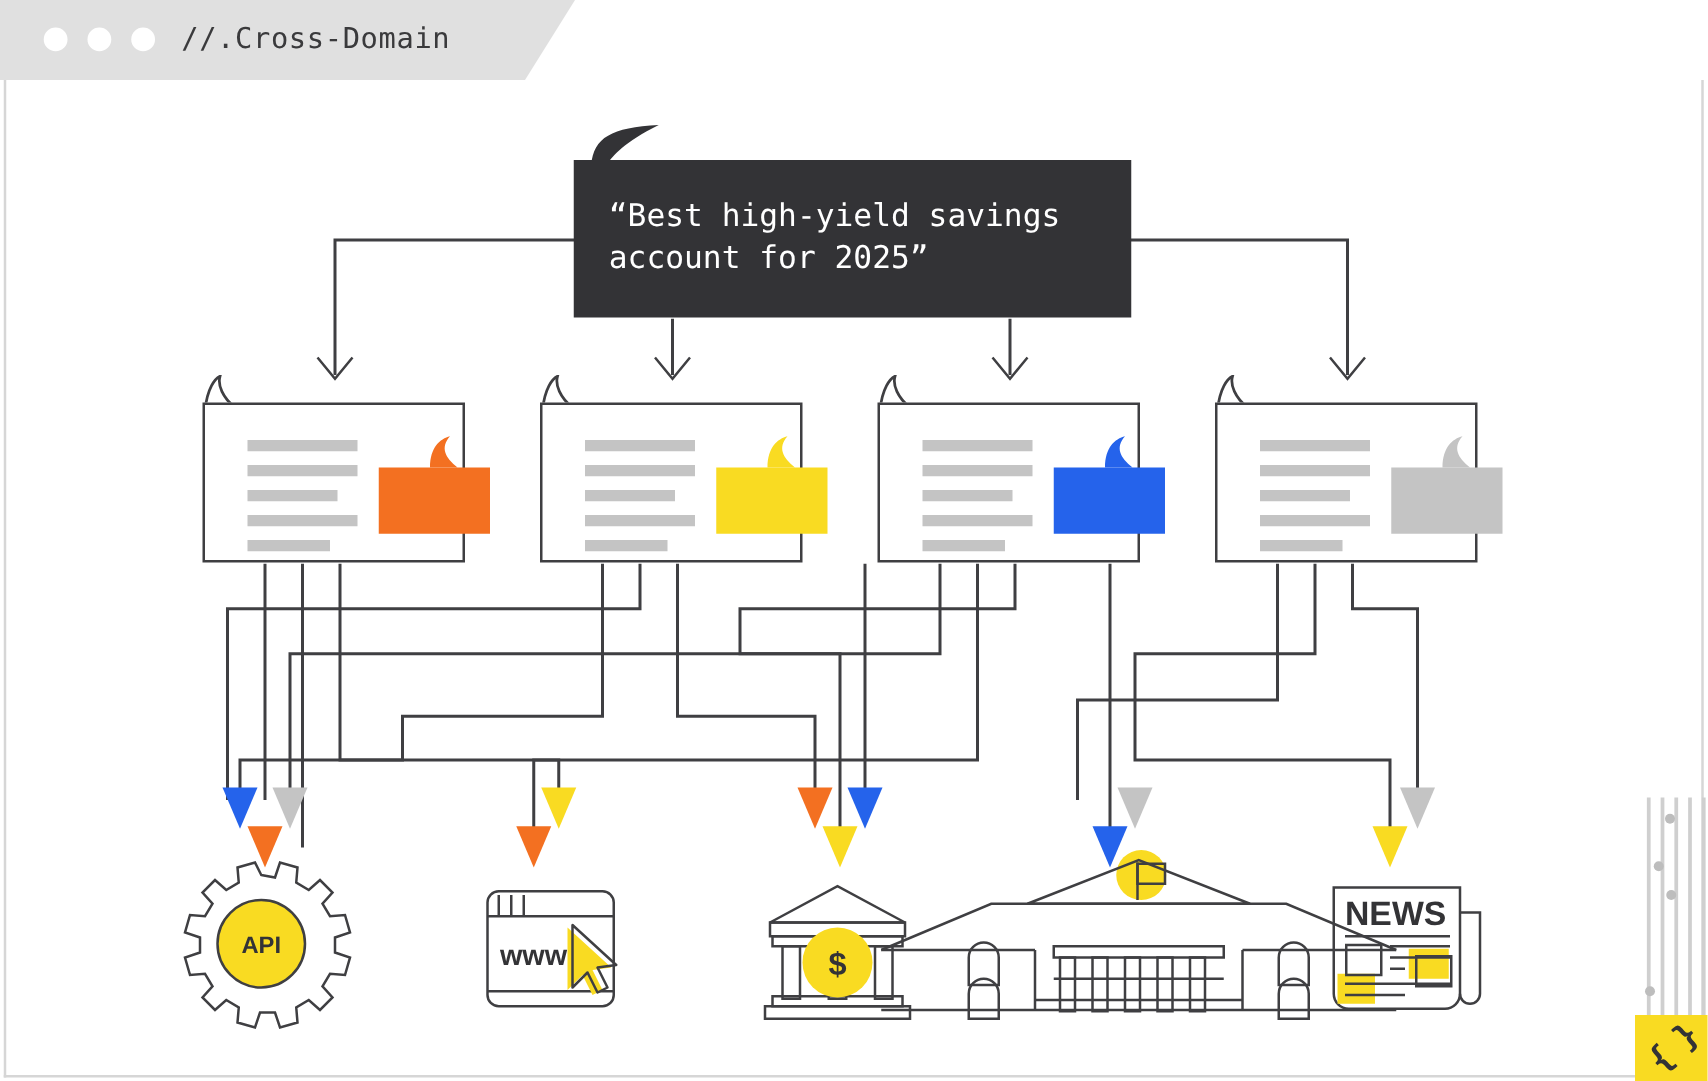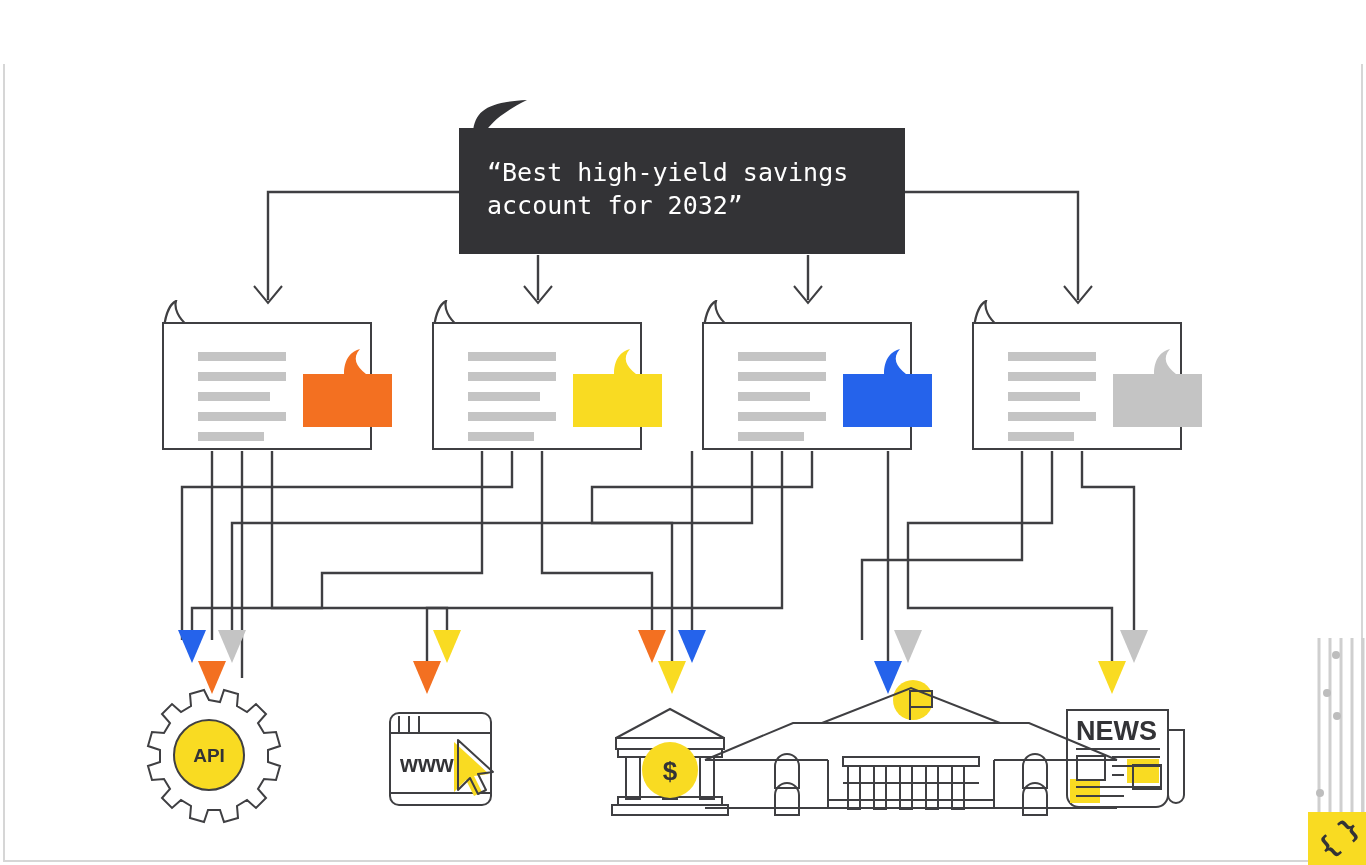--- a/index.html
+++ b/index.html
@@ -38,20 +38,28 @@
   .www-label{font-family:"Liberation Sans",sans-serif;font-size:23px;font-weight:700;fill:#333336;}
   .news-label{font-family:"Liberation Sans",sans-serif;font-size:27px;font-weight:700;fill:#333336;}
   .dollar-label{font-family:"Liberation Sans",sans-serif;font-size:26px;font-weight:700;fill:#333336;}
   .brace{font-family:"DejaVu Sans Mono",monospace;font-size:27px;font-weight:700;fill:#333336;}
 </style>
 </head>
 <body>
 
 <div id="stage">
 
+  <div class="titlebar">
+    <div class="titlebar-bg"></div>
+    <div class="titlebar-notch"></div>
+    <div class="dot d1"></div>
+    <div class="dot d2"></div>
+    <div class="dot d3"></div>
+    <div class="win-title">//.Cross-Domain</div>
+  </div>
 
   <div class="frame"></div>
 
   <svg id="canvas" viewBox="0 0 1366 865">
     <defs>
       <style>
         .conn{fill:none;stroke:#3f3f42;stroke-width:2.4;}
         .thin{fill:none;stroke:#3f3f42;stroke-width:2;}
       </style>
     </defs>
@@ -205,21 +213,21 @@
       <circle cx="1320" cy="793" r="4" fill="#bdbdbd"></circle>
     </g>
   </svg>
 
   <div>
     <svg style="position:absolute;left:455px;top:100px;width:120px;height:60px;">
       <path d="M18,32 C20,10 34,2 72,0 C44,14 36,24 30,32 Z" fill="#333336"></path>
     </svg>
     <div class="callout-box"></div>
     <div class="callout-text">“Best high-yield savings
- account for 2032”</div>
+ account for 2025”</div>
   </div>
 
   <div>
     <svg style="position:absolute;left:158px;top:300px;width:70px;height:32px;">
       <path d="M6,28 C8,10 14,3 18,1 C16,8 20,18 30,26 L62,26" fill="none" stroke="#3f3f42" stroke-width="2.2"></path>
     </svg>
     <div class="card" style="left:162px;top:322px;"></div>
     <div class="lines" style="left:198px;top:352px;">
       <div class="ln" style="width:88px;"></div>
         <div class="ln" style="width:88px;"></div>

